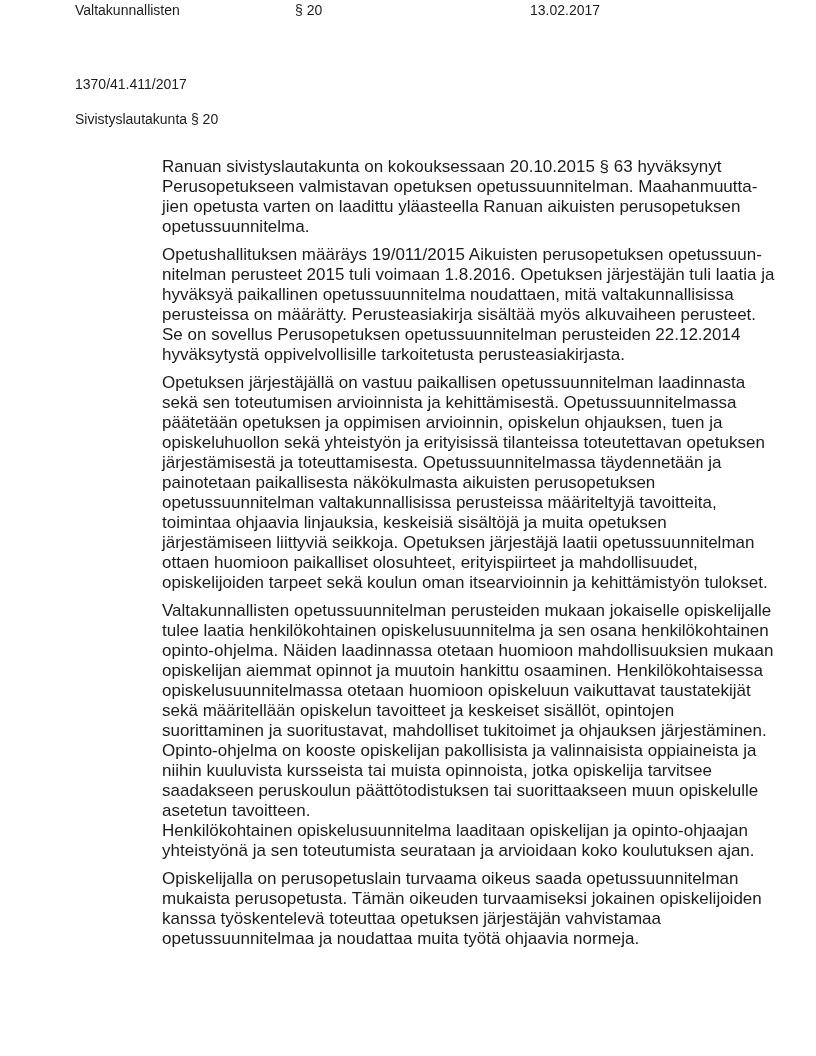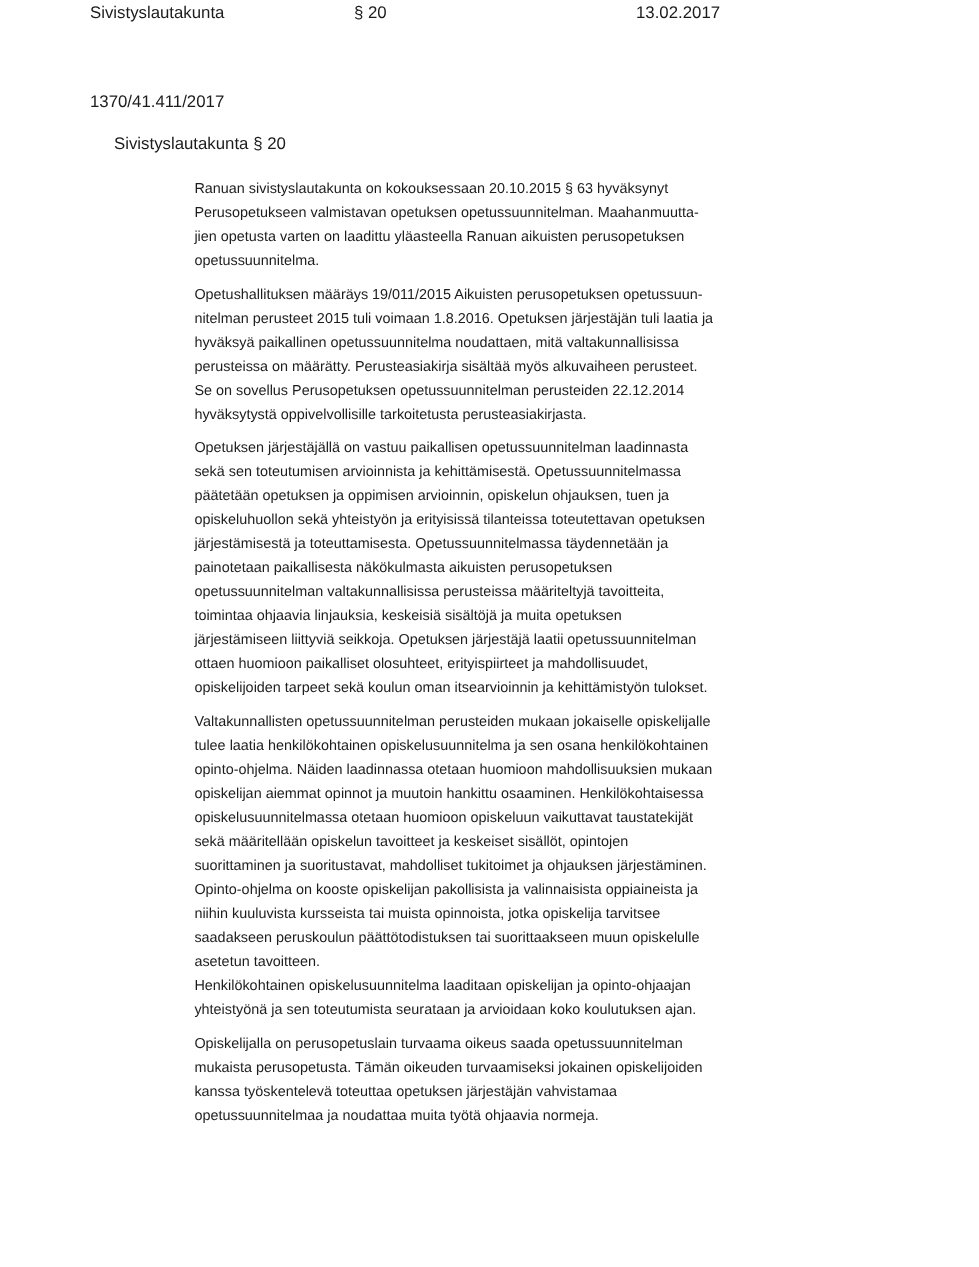--- a/index.html
+++ b/index.html
@@ -44,42 +44,41 @@
     left: 75px;
     font-size: 14px;
     line-height: 20px;
   }
   .subheading {
     position: absolute;
     top: 109px;
     left: 75px;
     font-size: 14px;
     line-height: 20px;
-    margin-left: 20px;
   }
   .doc-body {
     position: absolute;
-    top: 147px;
+    top: 157px;
     left: 162px;
     width: 640px;
-    font-size: 12px;
+    font-size: 17px;
     line-height: 20px;
   }
   .doc-body p {
     margin: 0 0 8px 0;
     white-space: pre-line;
   }
 </style>
 </head>
 <body>
 
 <div class="page">
 
   <div class="header-row">
-    <span class="header-committee">Sivistyslautakunta</span>
+    <span class="header-committee">Valtakunnallisten</span>
     <span class="header-section">§ 20</span>
     <span class="header-date">13.02.2017</span>
   </div>
 
 
   <div class="case-number">1370/41.411/2017</div>
 
   <div class="subheading">Sivistyslautakunta § 20</div>
 
   <div class="doc-body">

